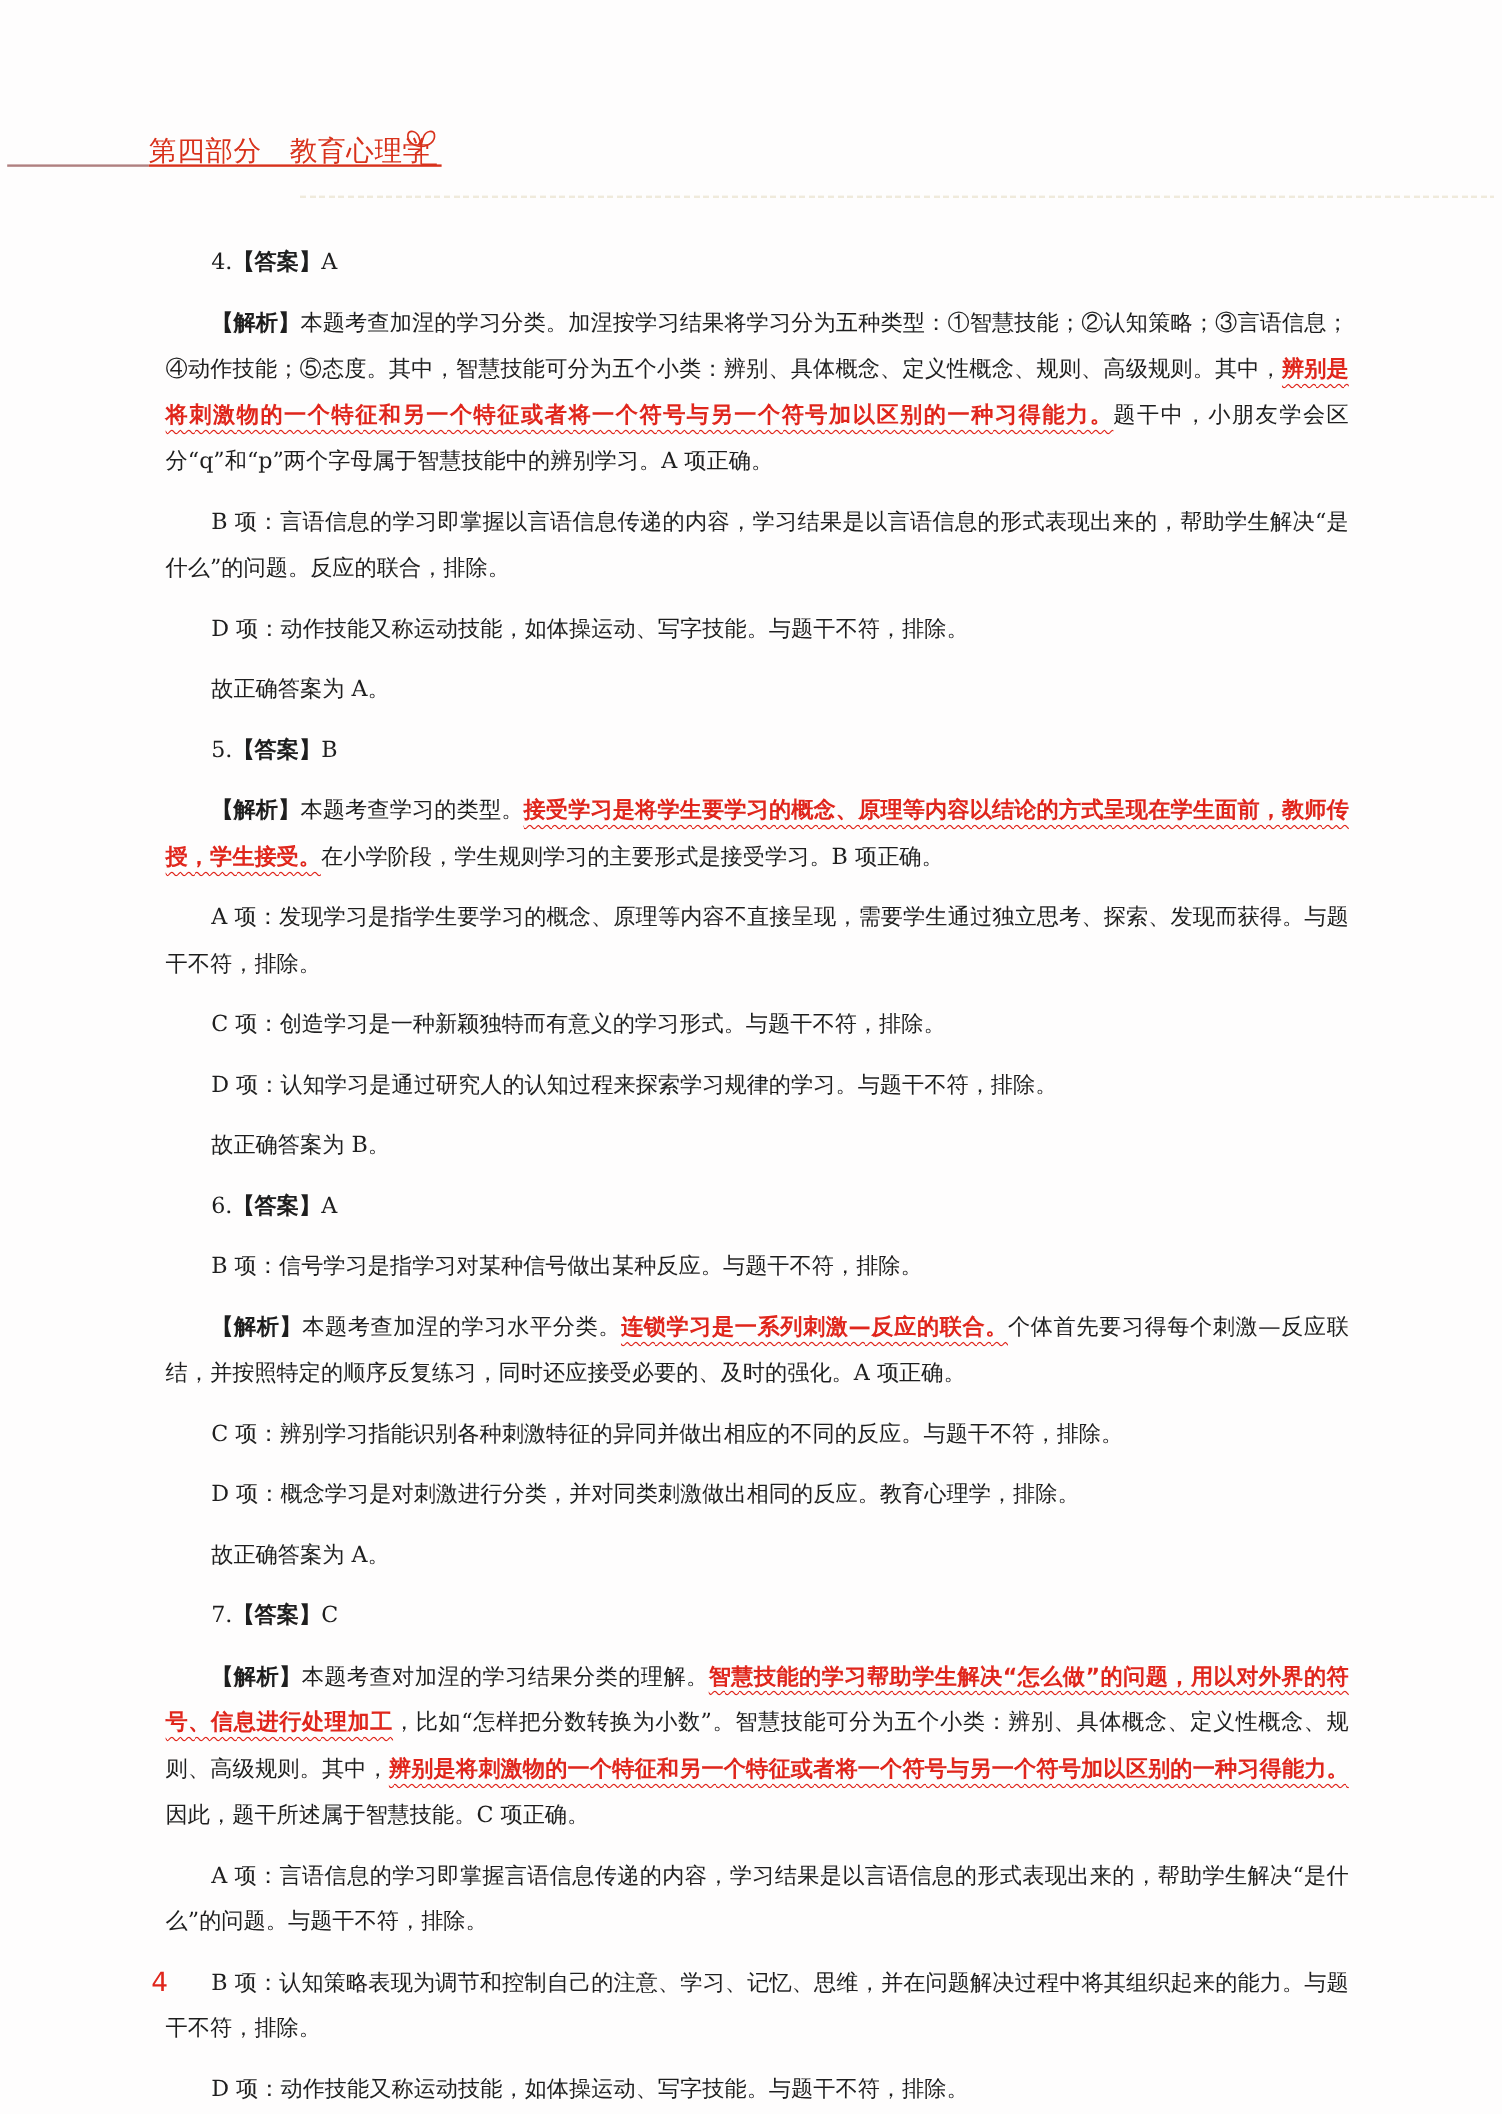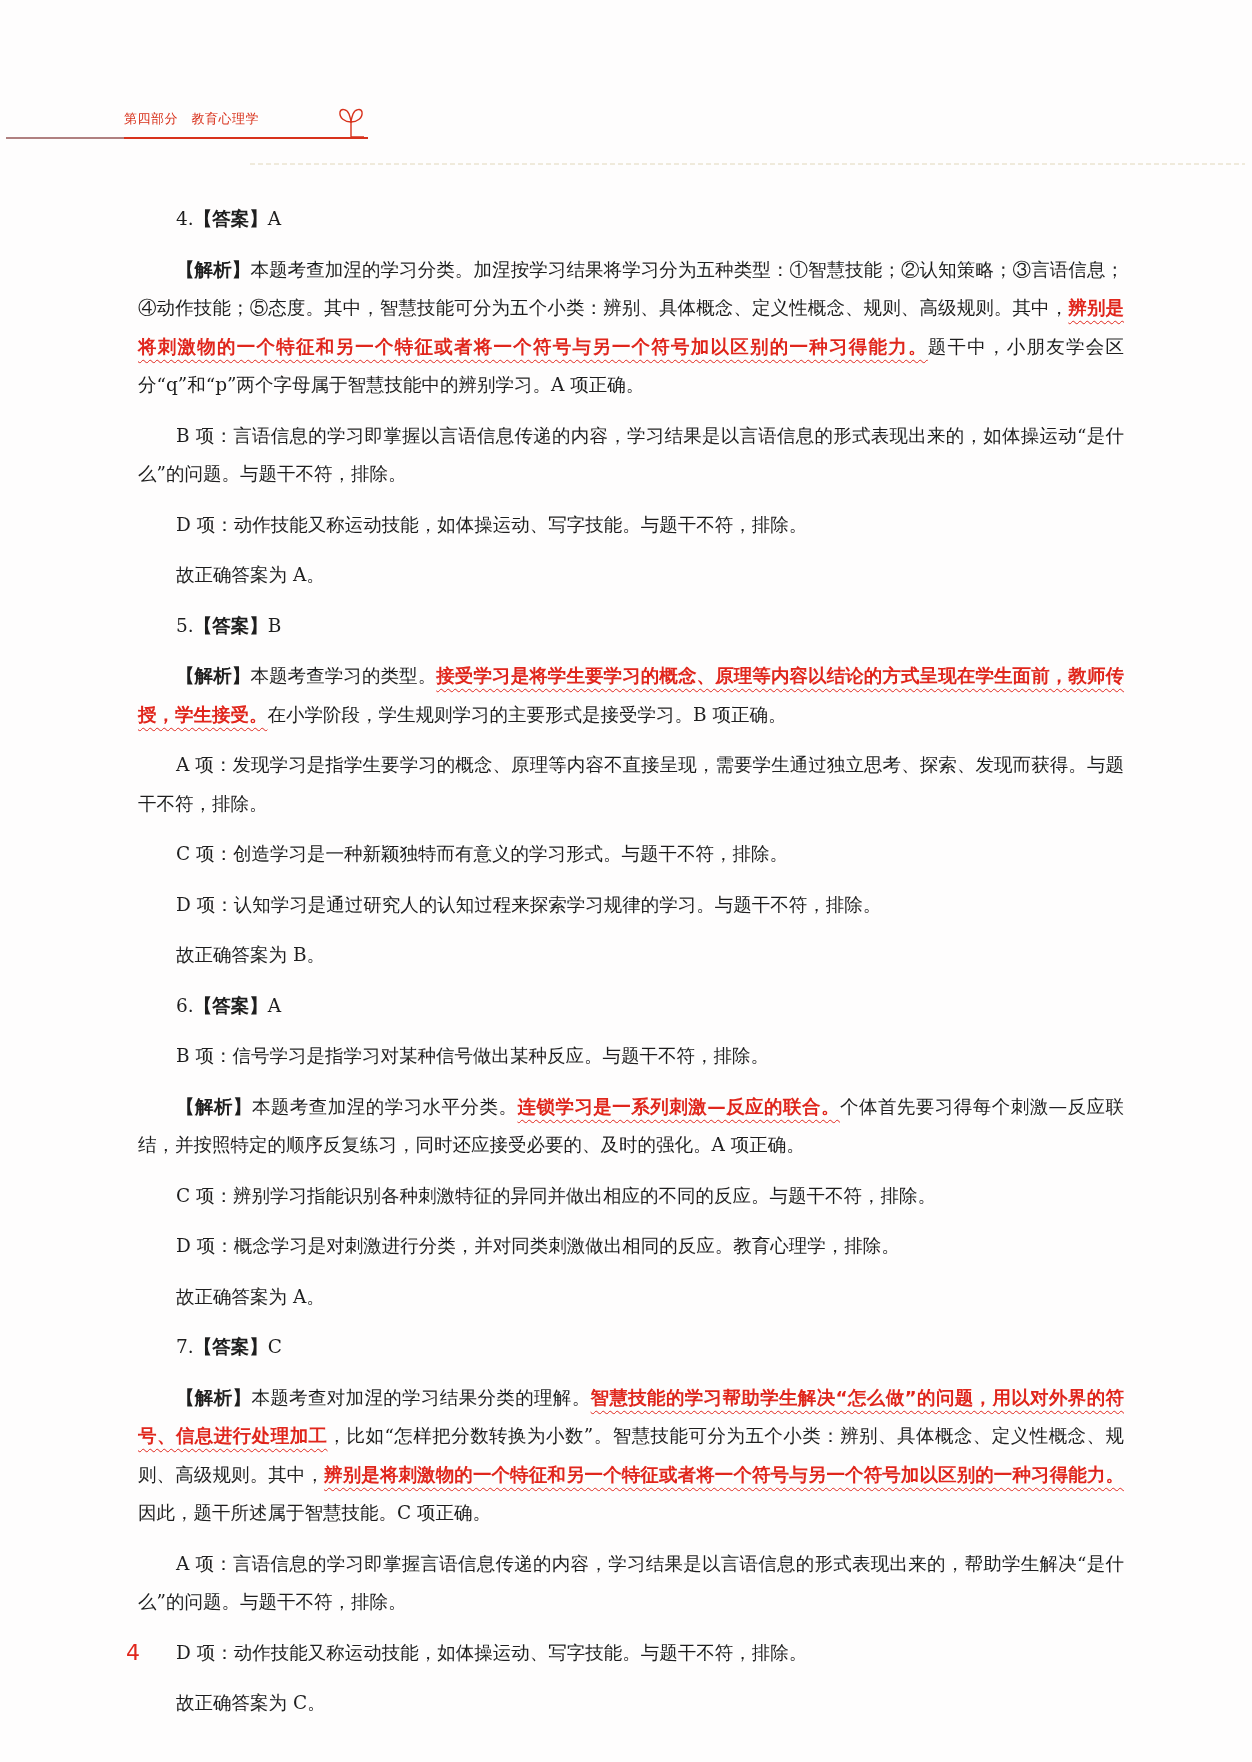--- a/index.html
+++ b/index.html
@@ -3,21 +3,21 @@
 <meta charset="utf-8">
 <style>
   html, body { margin: 0; padding: 0; }
   body {
     width: 1252px; height: 1762px; background: #fefdfd; position: relative; overflow: hidden;
     font-family: "DejaVu Serif", "Liberation Serif", serif; color: #1e1e1e;
   }
   .header { position: absolute; left: 0; top: 100px; width: 380px; height: 40px; }
   .header-line-gray { position: absolute; left: 6px; top: 37px; width: 118px; height: 2px; background: #b08080; }
   .header-line-red { position: absolute; left: 124px; top: 37px; width: 244px; height: 2px; background: #d8321c; }
-  .header-title { position: absolute; left: 124px; top: 10px; font-family: Liberation Sans, sans-serif; font-size: 13px; color: #d8321c; letter-spacing: 0.5px; white-space: pre; }
+  .header-title { position: absolute; left: 124px; top: 10px; font-family: Liberation Sans, sans-serif; font-size: 23px; color: #d8321c; letter-spacing: 0.5px; white-space: pre; }
   .sprout { position: absolute; left: 337px; top: 6px; width: 28px; height: 32px; }
   .dashed-rule { position: absolute; left: 250px; top: 163px; width: 995px; height: 2px;
     background: repeating-linear-gradient(90deg, #eee8d8 0 5px, transparent 5px 8px); opacity: 0.9; }
   .content { position: absolute; left: 126px; top: 188px; width: 1010px; font-size: 18.5px; line-height: 38.5px; }
   .p { margin: 12px; text-align: justify; }
   .indent { text-indent: 38px; }
   .ans-head { padding-left: 38px; }
   .bracket { font-family: "DejaVu Sans", "Liberation Sans", sans-serif; font-weight: bold; }
   .hl { color: #e0261c; font-family: "DejaVu Sans", "Liberation Sans", sans-serif; font-weight: bold;
     text-decoration: underline wavy #e0261c; text-decoration-thickness: 1px; text-underline-offset: 6px; }
@@ -36,21 +36,21 @@
     <path d="M14 16 L 14 31 M 14 31 L 27 31"></path>
   </svg>
 </div>
 <div class="dashed-rule"></div>
 
 <div class="content">
 
   <section>
     <p class="p ans-head"><span>4.</span><span class="bracket">【答案】</span><span>A</span></p>
     <p class="p indent"><span class="bracket">【解析】</span><span>本题考查加涅的学习分类。加涅按学习结果将学习分为五种类型：①智慧技能；②认知策略；③言语信息；④动作技能；⑤态度。其中，智慧技能可分为五个小类：辨别、具体概念、定义性概念、规则、高级规则。其中，</span><span class="hl">辨别是将刺激物的一个特征和另一个特征或者将一个符号与另一个符号加以区别的一种习得能力。</span><span>题干中，小朋友学会区分“q”和“p”两个字母属于智慧技能中的辨别学习。A 项正确。</span></p>
-    <p class="p indent">B 项：言语信息的学习即掌握以言语信息传递的内容，学习结果是以言语信息的形式表现出来的，如体操运动“是什么”的问题。与题干不符，排除。</p>
+    <p class="p indent">B 项：言语信息的学习即掌握以言语信息传递的内容，学习结果是以言语信息的形式表现出来的，帮助学生解决“是什么”的问题。反应的联合，排除。</p>
     <p class="p indent">D 项：动作技能又称运动技能，如体操运动、写字技能。与题干不符，排除。</p>
     <p class="p indent">故正确答案为 A。</p>
   </section>
 
   <section>
     <p class="p ans-head"><span>5.</span><span class="bracket">【答案】</span><span>B</span></p>
     <p class="p indent"><span class="bracket">【解析】</span><span>本题考查学习的类型。</span><span class="hl">接受学习是将学生要学习的概念、原理等内容以结论的方式呈现在学生面前，教师传授，学生接受。</span><span>在小学阶段，学生规则学习的主要形式是接受学习。B 项正确。</span></p>
     <p class="p indent">A 项：发现学习是指学生要学习的概念、原理等内容不直接呈现，需要学生通过独立思考、探索、发现而获得。与题干不符，排除。</p>
     <p class="p indent">C 项：创造学习是一种新颖独特而有意义的学习形式。与题干不符，排除。</p>
     <p class="p indent">D 项：认知学习是通过研究人的认知过程来探索学习规律的学习。与题干不符，排除。</p>
@@ -63,18 +63,19 @@
     <p class="p indent"><span class="bracket">【解析】</span><span>本题考查加涅的学习水平分类。</span><span class="hl">连锁学习是一系列刺激—反应的联合。</span><span>个体首先要习得每个刺激—反应联结，并按照特定的顺序反复练习，同时还应接受必要的、及时的强化。A 项正确。</span></p>
     <p class="p indent">C 项：辨别学习指能识别各种刺激特征的异同并做出相应的不同的反应。与题干不符，排除。</p>
     <p class="p indent">D 项：概念学习是对刺激进行分类，并对同类刺激做出相同的反应。教育心理学，排除。</p>
     <p class="p indent">故正确答案为 A。</p>
   </section>
 
   <section>
     <p class="p ans-head"><span>7.</span><span class="bracket">【答案】</span><span>C</span></p>
     <p class="p indent"><span class="bracket">【解析】</span><span>本题考查对加涅的学习结果分类的理解。</span><span class="hl">智慧技能的学习帮助学生解决“怎么做”的问题，用以对外界的符号、信息进行处理加工</span><span>，比如“怎样把分数转换为小数”。智慧技能可分为五个小类：辨别、具体概念、定义性概念、规则、高级规则。其中，</span><span class="hl">辨别是将刺激物的一个特征和另一个特征或者将一个符号与另一个符号加以区别的一种习得能力。</span><span>因此，题干所述属于智慧技能。C 项正确。</span></p>
     <p class="p indent">A 项：言语信息的学习即掌握言语信息传递的内容，学习结果是以言语信息的形式表现出来的，帮助学生解决“是什么”的问题。与题干不符，排除。</p>
+    <p class="p indent">B 项：认知策略表现为调节和控制自己的注意、学习、记忆、思维，并在问题解决过程中将其组织起来的能力。与题干不符，排除。</p>
     <p class="p indent">D 项：动作技能又称运动技能，如体操运动、写字技能。与题干不符，排除。</p>
     <p class="p indent">故正确答案为 C。</p>
   </section>
 </div>
 
 <div class="page-num">4</div>
 
 </body></html>

